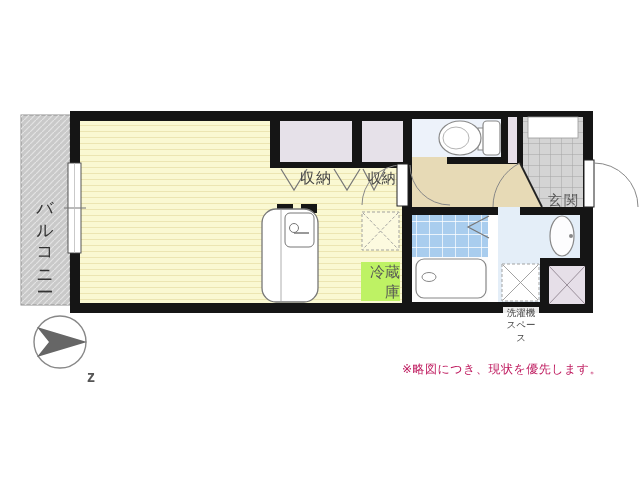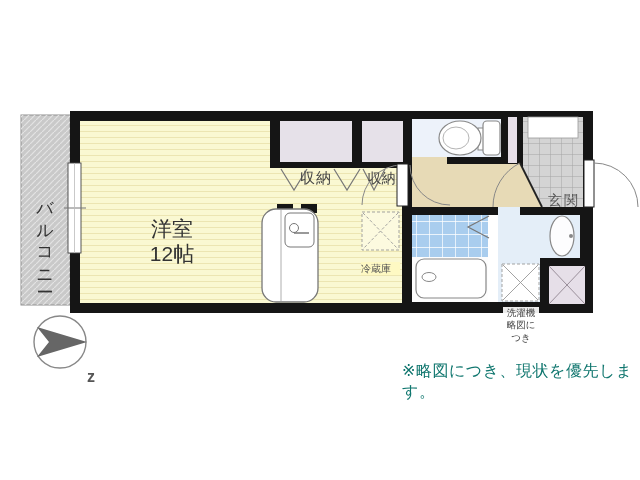--- a/index.html
+++ b/index.html
@@ -10,26 +10,26 @@
   .flexc{display:flex;align-items:center;justify-content:center;text-align:center;}
   .balcony-label{left:33px;top:152px;height:170px;width:24px;
                  writing-mode:vertical-rl;text-orientation:mixed;
                  font-size:17px;letter-spacing:4px;color:#333;display:flex;align-items:center;}
   .main-room-label{left:112px;top:180px;width:120px;font-size:21px;line-height:1.18;
                    text-align:center;color:#333;}
   .main-room-label span{display:block;}
   .closet1-label{left:280px;top:121px;width:72px;height:41px;font-size:15px;color:#444;letter-spacing:1px;}
   .closet2-label{left:359px;top:121px;width:45px;height:41px;font-size:14px;color:#444;}
   .entrance-label{left:524px;top:155px;width:80px;font-size:14px;color:#555;letter-spacing:2px;text-align:center;}
-  .fridge-label{left:361px;top:225px;width:39px;font-size:10px;color:#555;text-align:left;
-                background:#fef9c3;line-height:1.3;}
+  .fridge-label{left:361px;top:225px;width:39px;font-size:15px;color:#555;text-align:right;
+                background:#bef264;line-height:1.3;}
   .laundry-label{left:503px;top:270px;width:36px;font-size:9.5px;color:#444;text-align:center;
                  background:rgba(255,255,255,0.92);line-height:1.3;}
   .laundry-label span{display:block;}
-  .note-label{left:402px;top:324px;font-size:16px;color:#0f766e;letter-spacing:0.5px;}
+  .note-label{left:402px;top:324px;font-size:12px;color:#be185d;letter-spacing:0.5px;}
   .compass-letter{left:87px;top:331px;font-size:16px;font-weight:bold;color:#555;}
 </style>
 </head>
 <body>
 
 <div id="stage">
 
 <svg id="plan-svg" width="640" height="480" viewBox="0 0 640 480">
   <defs>
     <pattern id="hatch" width="6" height="6" patternUnits="userSpaceOnUse">
@@ -153,34 +153,30 @@
   </g>
 
   <g>
     <circle cx="60" cy="342" r="26" fill="#ffffff" stroke="#888" stroke-width="1.4"></circle>
     <polygon points="37,327 87,342 37,357 49,342" fill="#666"></polygon>
   </g>
 </svg>
 
 <div class="label balcony-label">バルコニー</div>
 
-<div class="label main-room-label">
-  <span>洋室</span>
-  <span>12帖</span>
-</div>
 
 <div class="label flexc closet1-label">収納</div>
 <div class="label flexc closet2-label">収納</div>
 
 <div class="label entrance-label">玄関</div>
 
 <div class="label fridge-label">冷蔵庫</div>
 
 <div class="label laundry-label">
   <span>洗濯機</span>
-  <span>略図につき</span>
+  <span>スペース</span>
 </div>
 
 <div class="label note-label">※略図につき、現状を優先します。</div>
 
 <div class="label compass-letter">z</div>
 
 </div>
 
 </body></html>

